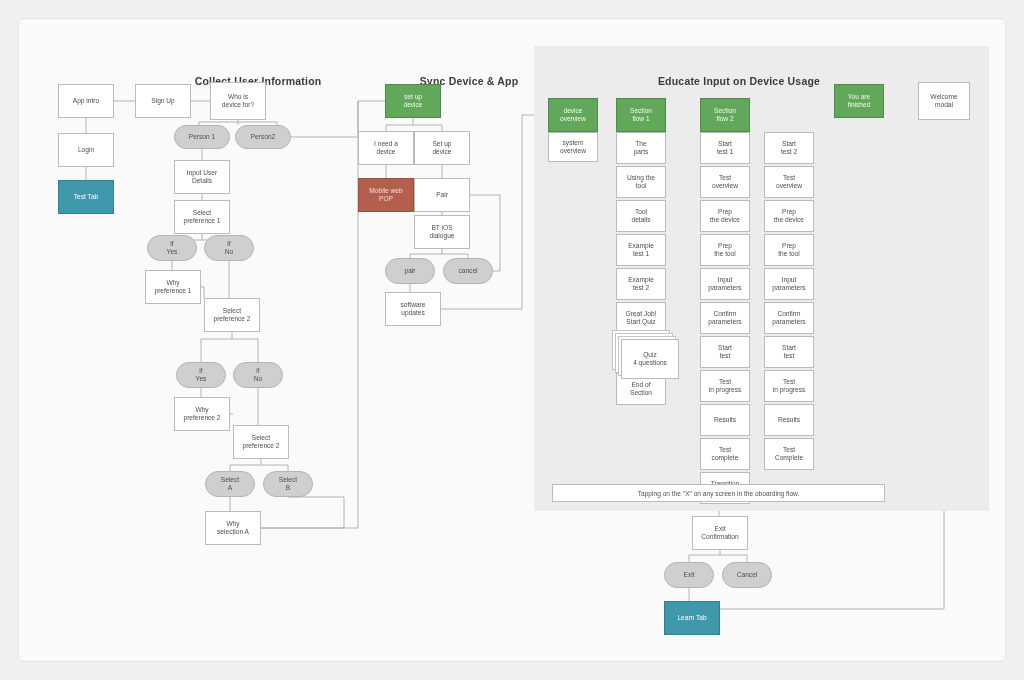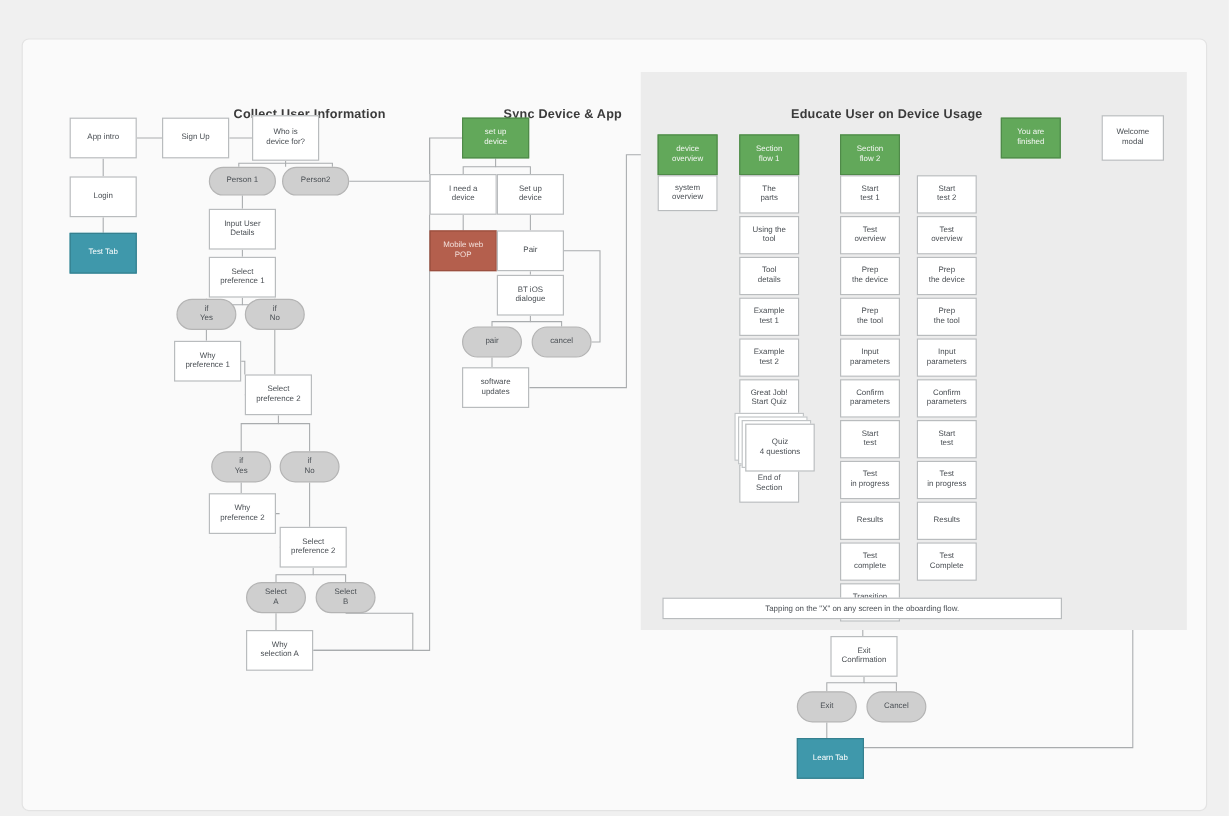--- a/index.html
+++ b/index.html
@@ -3,21 +3,21 @@
 <meta charset="utf-8">
 <style>
   html,body{margin:0;padding:0;}
   body{
     width:1024px;height:680px;
     background:#f0f0f0;
     font-family:"Liberation Sans", sans-serif;
     overflow:hidden;
   }
   #canvas{
-    position:absolute;left:18px;top:32px;
+    position:absolute;left:18px;top:18px;
     width:988px;height:644px;
     background:#fafafa;
     border:1px solid #e3e3e3;
     border-radius:6px;
     box-sizing:border-box;
   }
   #stage{position:absolute;left:0;top:0;width:988px;height:644px;}
   svg.wires{position:absolute;left:0;top:0;width:988px;height:644px;pointer-events:none;}
 
   .grouppanel{
@@ -140,21 +140,21 @@
         <path d="M865,82 L899,82" fill="none" stroke="#a9acae" stroke-width="0.9"></path>
         <path d="M925,101 L925,590 L701,590" fill="none" stroke="#a9acae" stroke-width="0.9"></path>
         <path d="M700,483 L700,497" fill="none" stroke="#a9acae" stroke-width="0.9"></path>
         <path d="M701,531 L701,536 L670,536 L670,543" fill="none" stroke="#a9acae" stroke-width="0.9"></path>
         <path d="M701,536 L728,536 L728,543" fill="none" stroke="#a9acae" stroke-width="0.9"></path>
         <path d="M670,569 L670,582" fill="none" stroke="#a9acae" stroke-width="0.9"></path>
       </svg>
   <div class="grouppanel" style="left: 515px; top: 27px; width: 455px; height: 465px; background: rgb(236, 236, 236);"></div>
       <div class="seclabel" style="left: 139px; top: 56px; width: 200px;">Collect User Information</div>
       <div class="seclabel" style="left: 370px; top: 56px; width: 160px;">Sync Device &amp; App</div>
-      <div class="seclabel" style="left: 610px; top: 56px; width: 220px;">Educate User on Device Usage</div>
+      <div class="seclabel" style="left: 610px; top: 56px; width: 220px;">Educate Input on Device Usage</div>
       <div class="node rect" style="left: 39px; top: 65px; width: 56px; height: 34px; white-space: pre-line;">App intro</div>
       <div class="node rect" style="left: 116px; top: 65px; width: 56px; height: 34px; white-space: pre-line;">Sign Up</div>
       <div class="node rect" style="left: 191px; top: 63px; width: 56px; height: 38px; white-space: pre-line;">Who is
 device for?</div>
       <div class="node rect" style="left: 39px; top: 114px; width: 56px; height: 34px; white-space: pre-line;">Login</div>
       <div class="node teal rect" style="left: 39px; top: 161px; width: 56px; height: 34px; white-space: pre-line;">Test Tab</div>
       <div class="node pill" style="left: 155px; top: 106px; width: 56px; height: 24px; white-space: pre-line;">Person 1</div>
       <div class="node pill" style="left: 216px; top: 106px; width: 56px; height: 24px; white-space: pre-line;">Person2</div>
       <div class="node rect" style="left: 155px; top: 141px; width: 56px; height: 34px; white-space: pre-line;">Input User
 Details</div>

